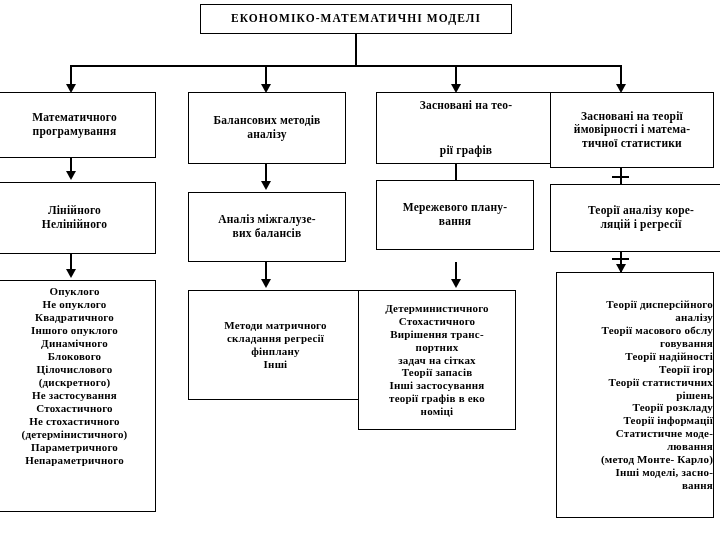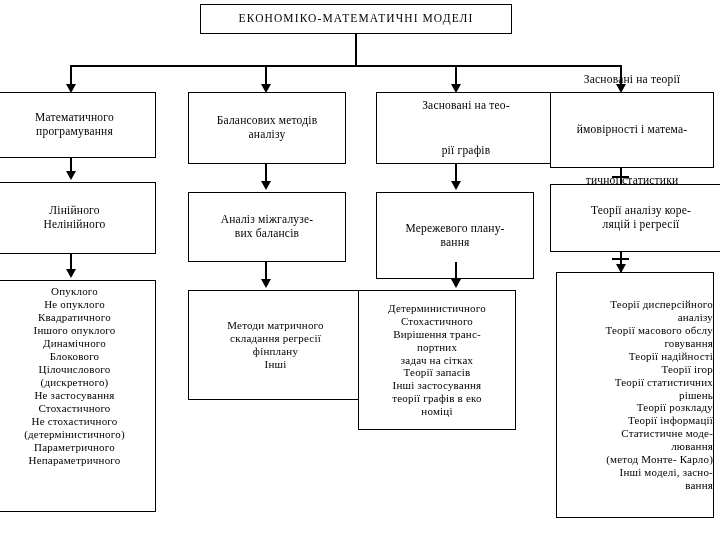--- a/index.html
+++ b/index.html
@@ -20,21 +20,21 @@
     position: absolute;
     box-sizing: border-box;
     border: 1.5px solid #000000;
     background: #ffffff;
     display: flex;
     flex-direction: column;
     align-items: center;
     justify-content: center;
     text-align: center;
     line-height: 1.18;
-    font-weight: normal;
+    font-weight: bold;
     letter-spacing: 0.2px;
   }
   
   .clip-left { border-left: none; }
 
   .title-box {
     font-size: 11.5px;
     letter-spacing: 1.1px;
   }
   .lvl1 { font-size: 11.5px; }
@@ -151,40 +151,40 @@
     <span class="line" style="">Інші</span>
   </div>
 
   <div class="box lvl1" style="left:376px; top:92px; width:180px; height:72px;gap:31px;">
     <span class="line">Засновані на тео-</span>
     <span class="line">рії графів</span>
   </div>
   <div class="vline" style="left:455px; top:164px; height:24px;"></div>
   <div class="arrow" style="left:450.5px; top:181px;"></div>
 
-  <div class="box lvl2" style="left:376px; top:192px; width:158px; height:87px;">
+  <div class="box lvl2" style="left:376px; top:180px; width:158px; height:70px;">
     <span class="line">Мережевого плану-</span>
     <span class="line">вання</span>
   </div>
   <div class="vline" style="left:455px; top:262px; height:24px;"></div>
   <div class="arrow" style="left:450.5px; top:279px;"></div>
 
   <div class="box lvl3" style="left:358px; top:290px; width:158px; height:140px;">
     <span class="line">Детерминистичного</span>
     <span class="line">Стохастичного</span>
     <span class="line">Вирішення    транс-</span>
     <span class="line">портних</span>
     <span class="line">задач на сітках</span>
     <span class="line">Теорії запасів</span>
     <span class="line">Інші застосування</span>
     <span class="line">теорії графів  в еко</span>
     <span class="line">номіці</span>
   </div>
 
-  <div class="box lvl1" style="left:550px; top:92px; width:164px; height:76px;gap:37px;">
+  <div class="box lvl1" style="left:550px; top:92px; width:164px; height:76px;">
     <span class="line">Засновані  на теорії</span>
     <span class="line">ймовірності і  матема-</span>
     <span class="line">тичної статистики</span>
   </div>
   <div class="vline" style="left:620px; top:168px; height:16px;"></div>
   <div class="tick" style="left:612px; top:176px; width:17px;"></div>
 
   <div class="box lvl2" style="left:550px; top:184px; width:182px; height:68px;">
     <span class="line">Теорії  аналізу  коре-</span>
     <span class="line">ляцій і регресії</span>

